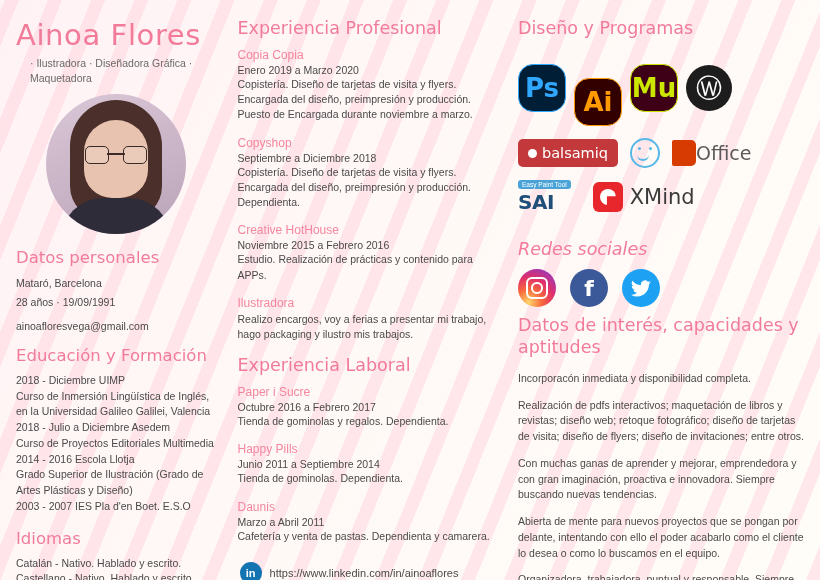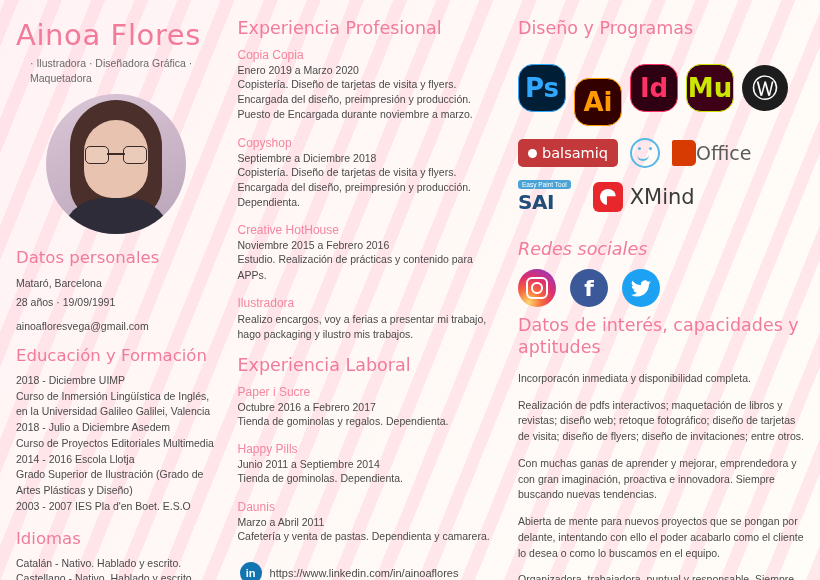--- a/index.html
+++ b/index.html
@@ -516,21 +516,20 @@
         <div class="li-url">https://www.linkedin.com/in/ainoaflores</div>
       </div>
     </div>
 
     <div class="col col-right">
       <div class="right-title">Diseño y Programas</div>
 
       <div class="adobe-row">
         <div class="adobe-tile ps">Ps</div>
         <div class="adobe-tile ai">Ai</div>
-        <div class="adobe-tile id">Id</div>
         <div class="adobe-tile mu">Mu</div>
         <div class="wp-circle">Ⓦ</div>
       </div>
 
       <div class="tools-row">
         <div class="balsamiq">
           <span class="dot"></span>
           <span>balsamiq</span>
         </div>
         <div class="smiley">

